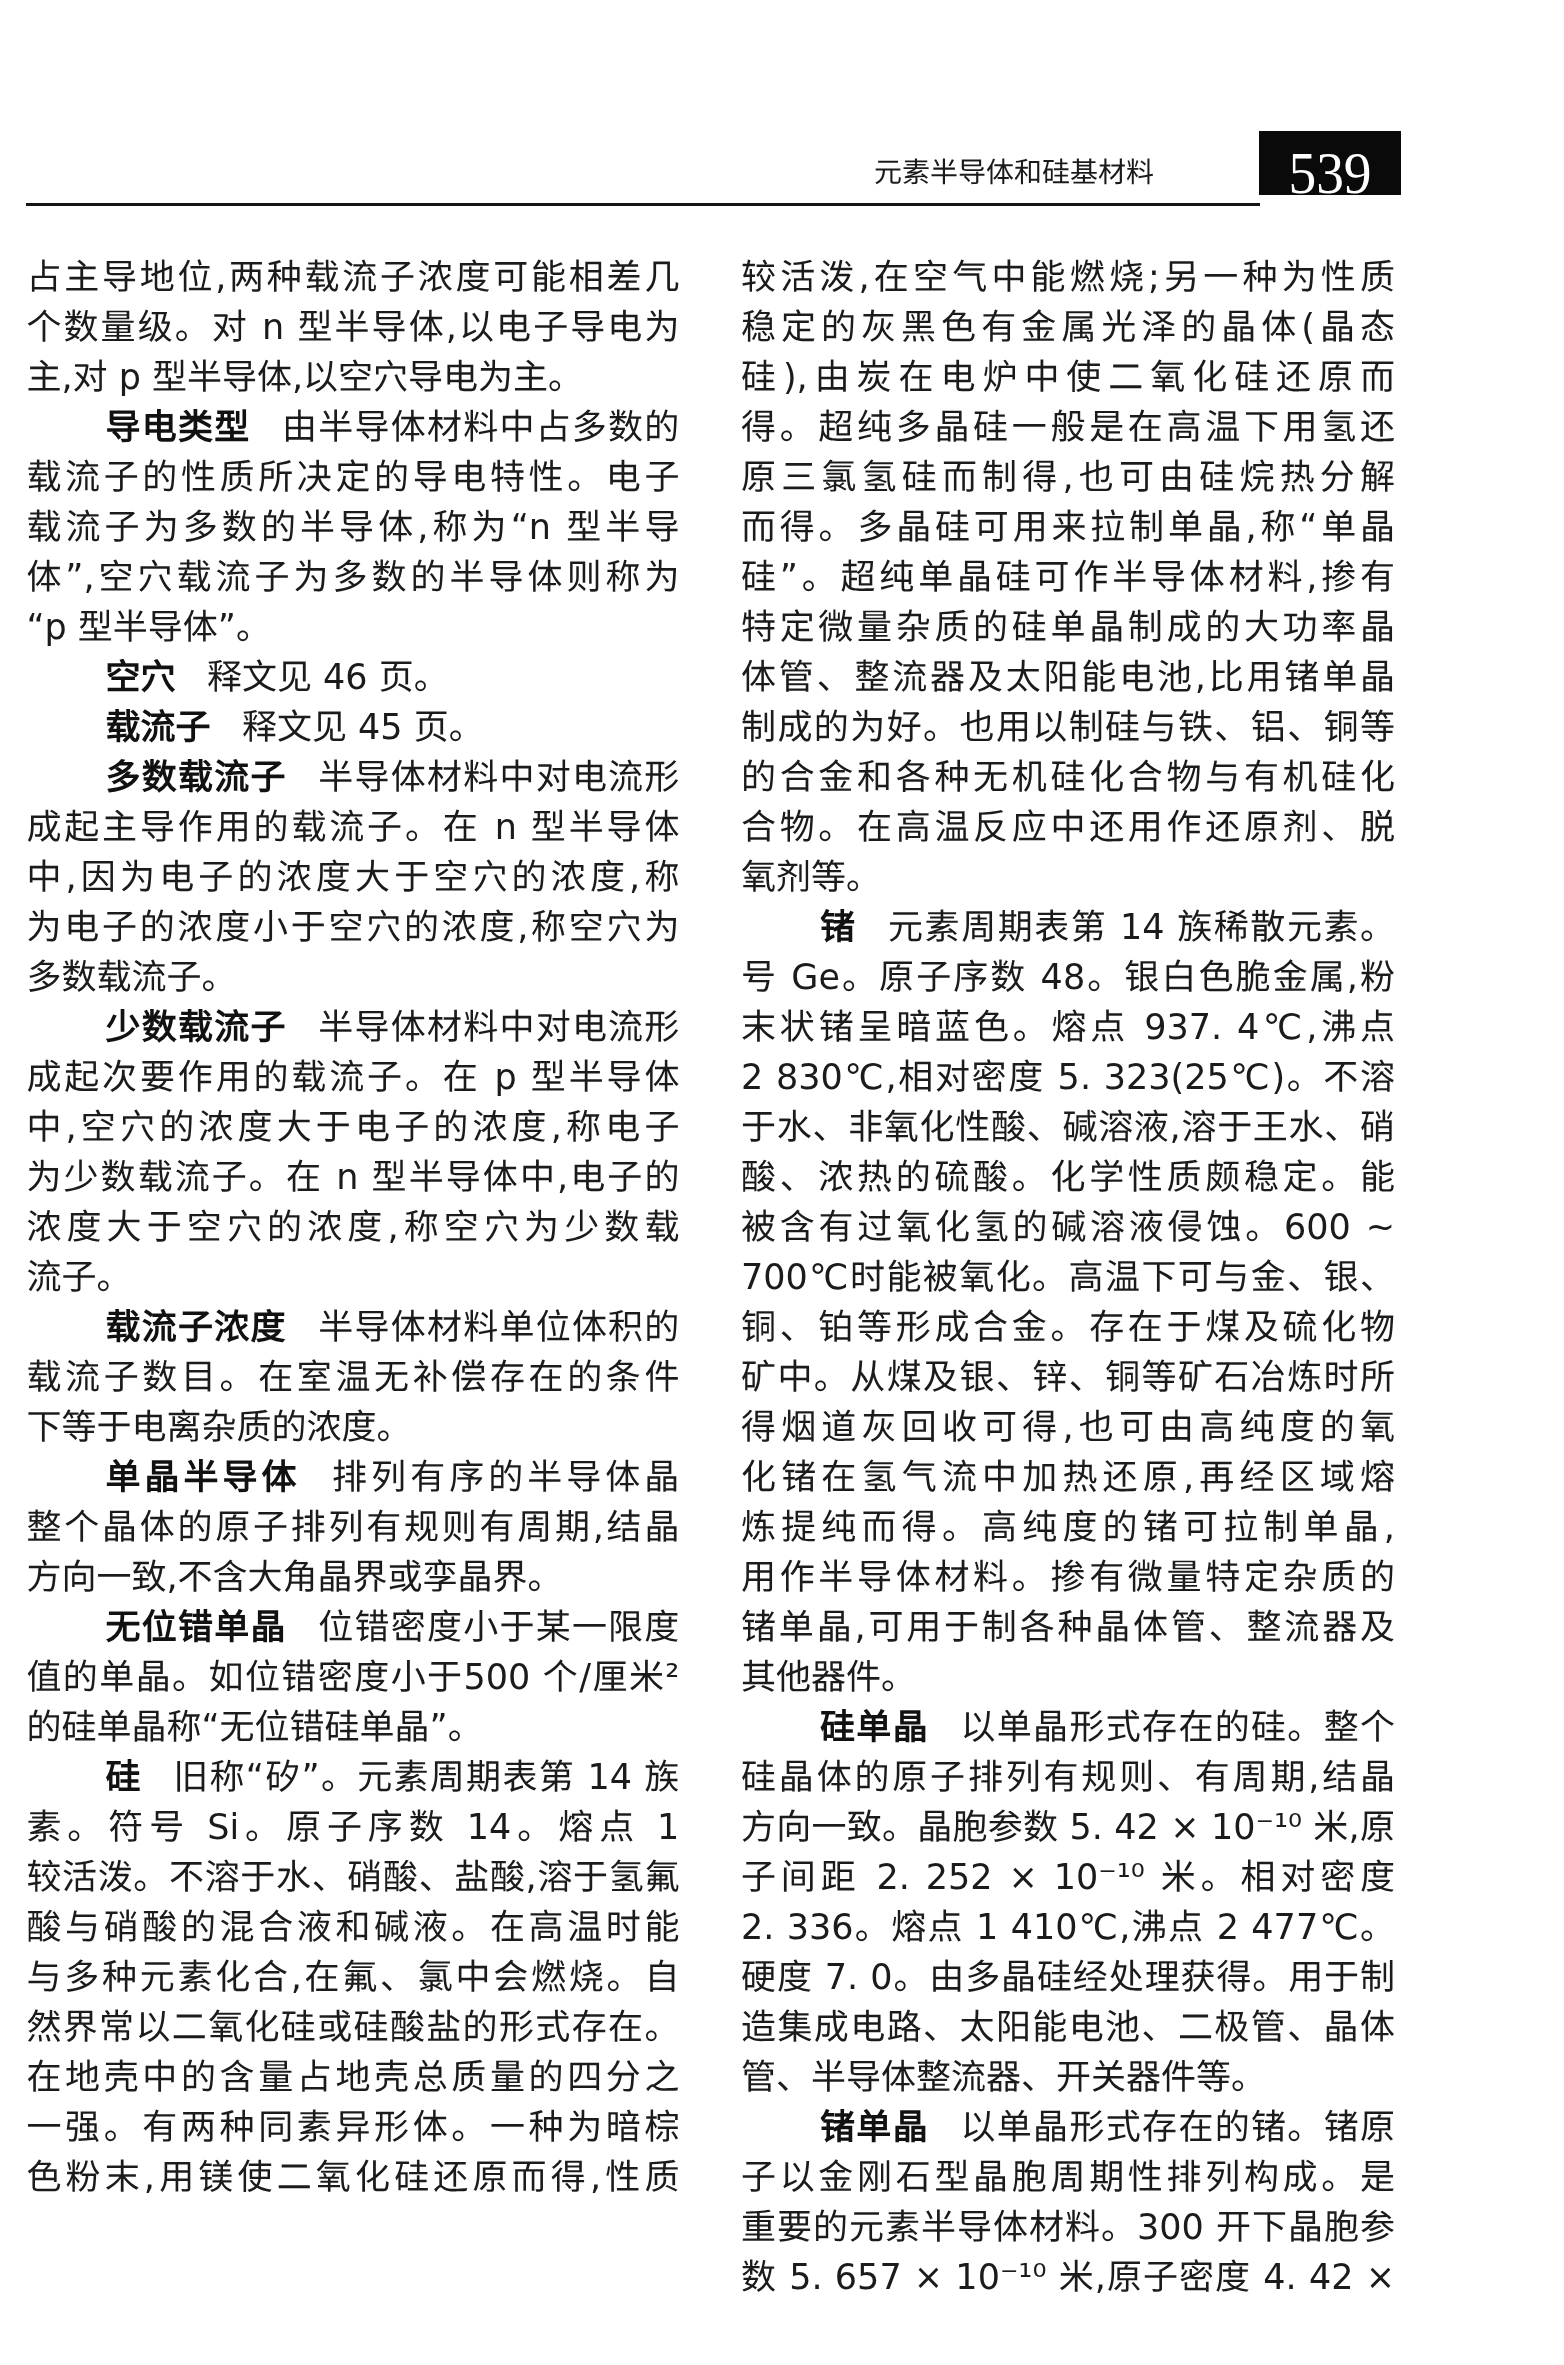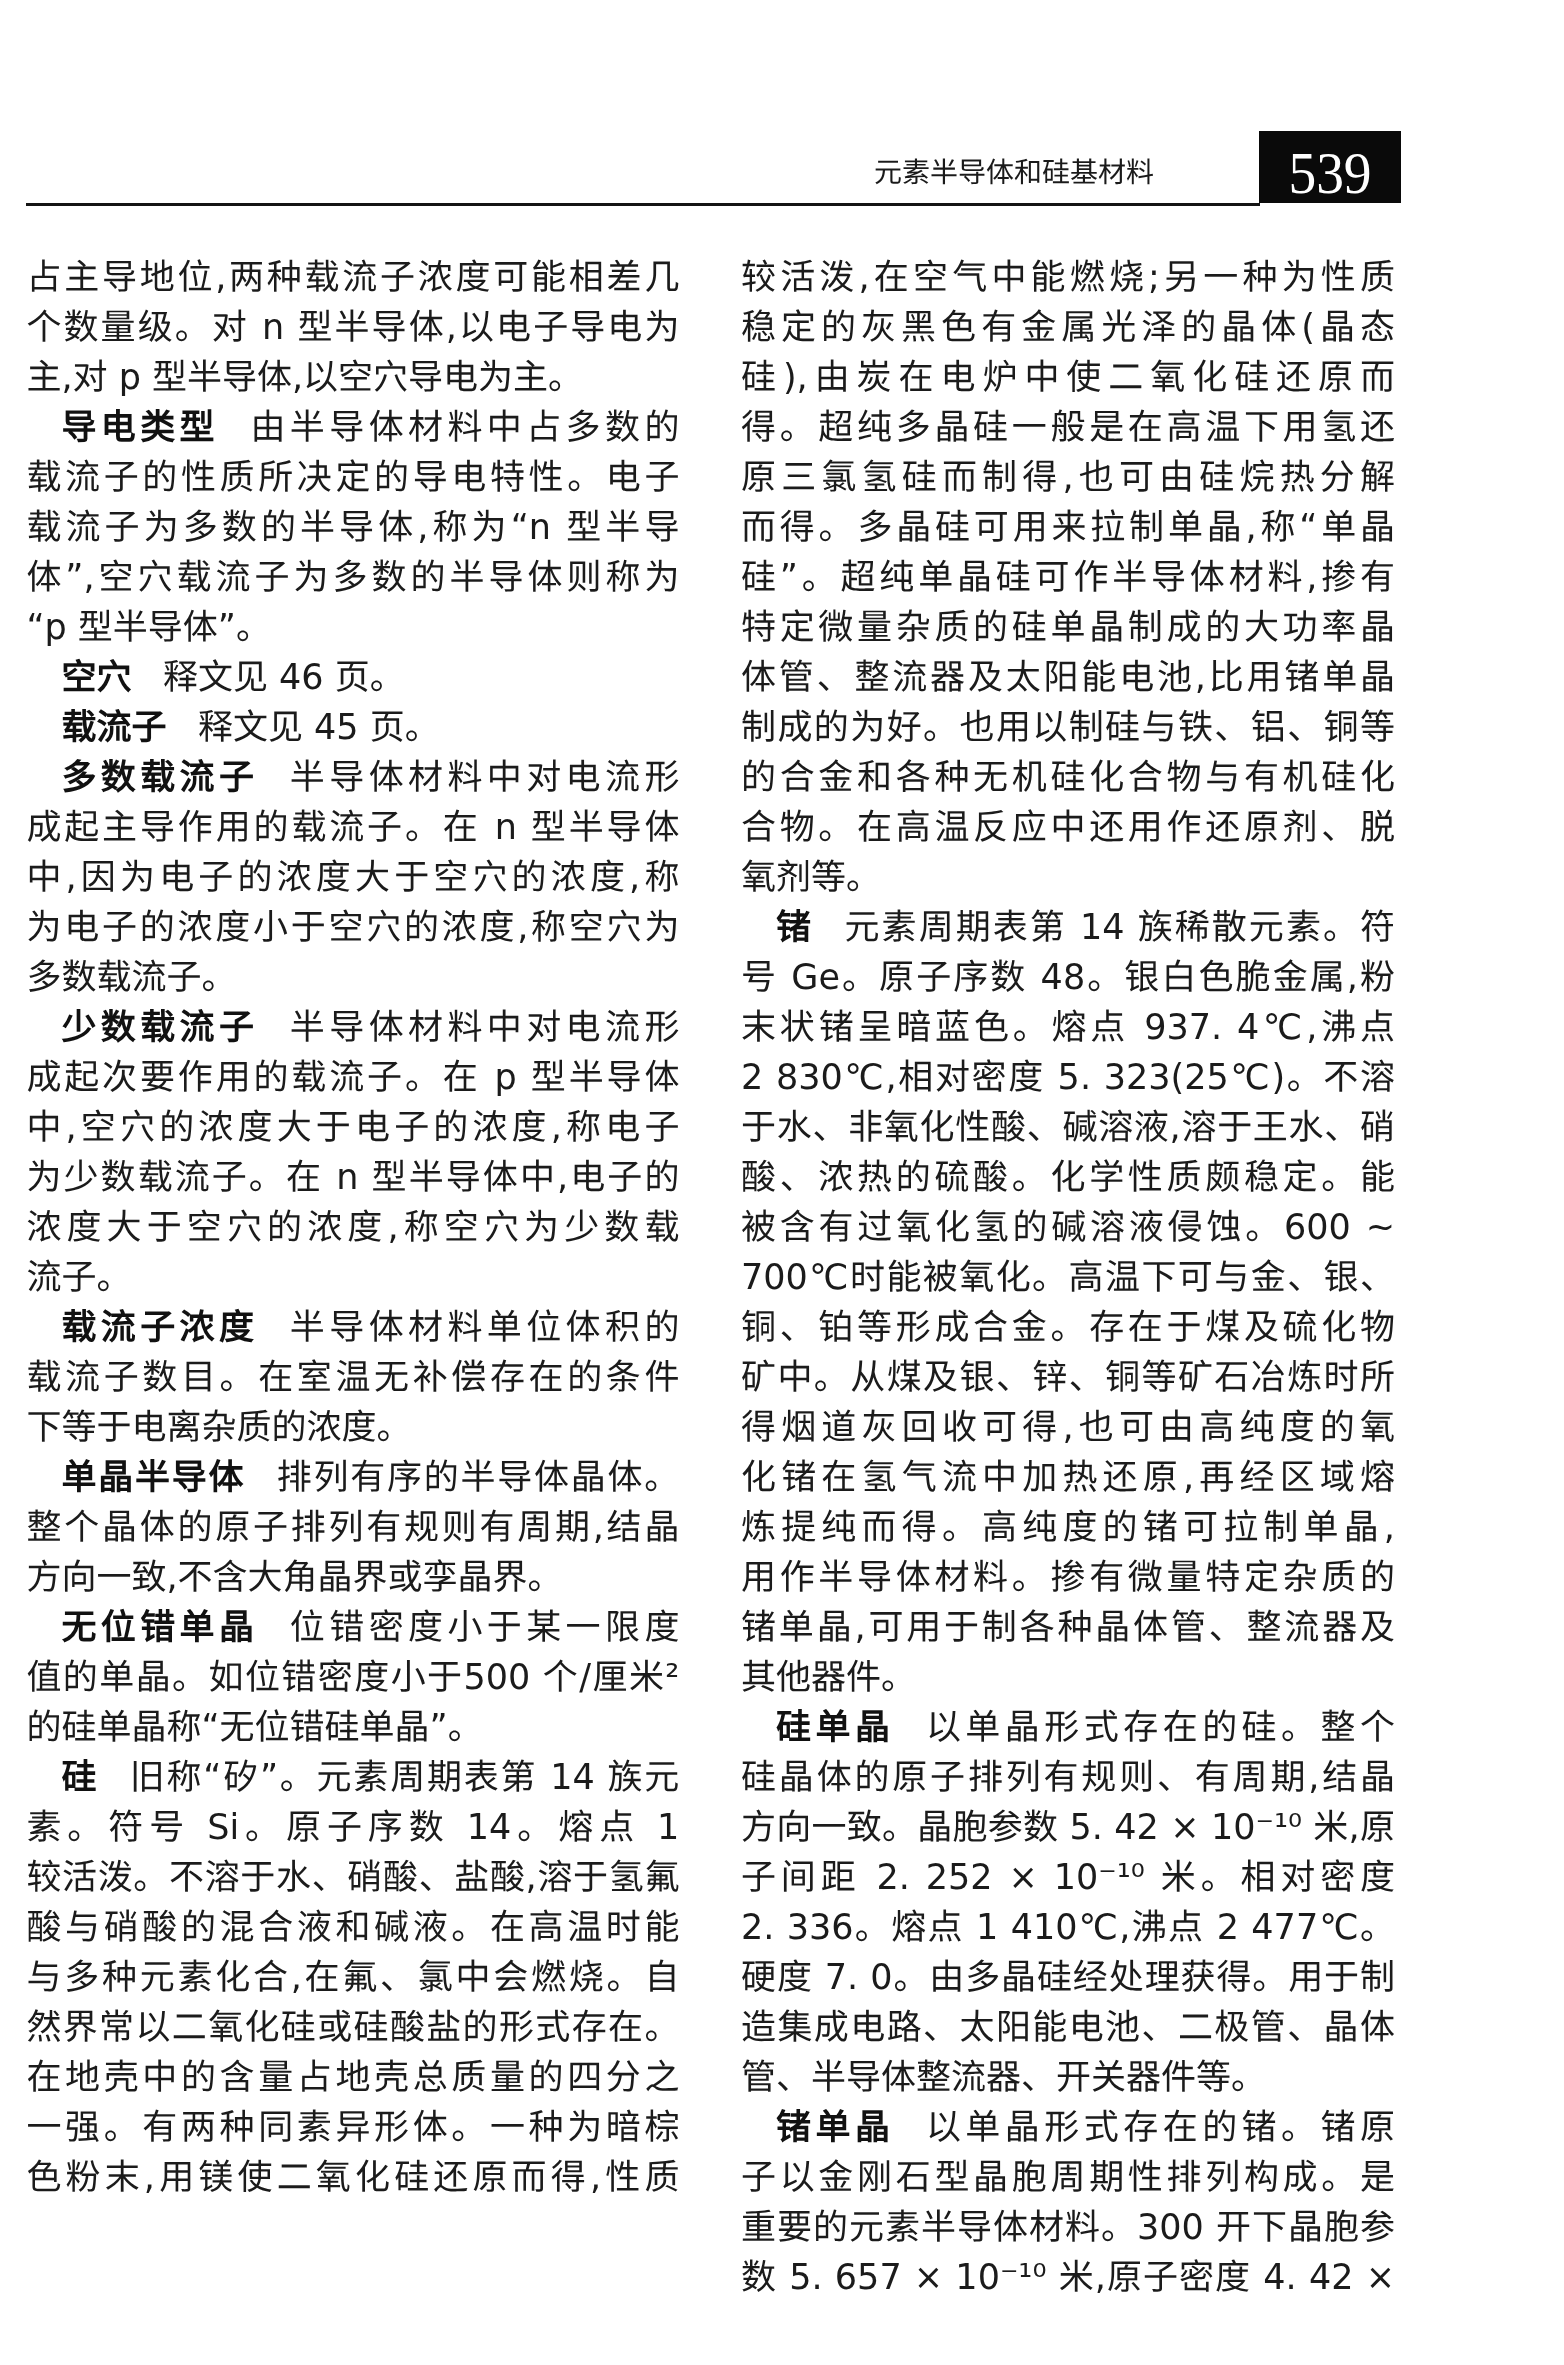--- a/index.html
+++ b/index.html
@@ -5,21 +5,21 @@
   html, body { margin: 0; padding: 0; background: #ffffff; }
   body {
     width: 1565px; height: 2366px; position: relative; overflow: hidden;
     font-family: "DejaVu Sans", sans-serif; color: #1b1b1b;
   }
   .rule {
     position: absolute; left: 26.4px; top: 203px; width: 1234px; height: 2.5px;
     background: #141414;
   }
   .pgbox {
-    position: absolute; left: 1259px; top: 131px; width: 142px; height: 72px;
+    position: absolute; left: 1259px; top: 131px; width: 142px; height: 64px;
     background: #0a0a0a; overflow: hidden;
   }
   .pgnum {
     position: absolute; left: 0; right: 0; top: 5.7px;
     text-align: center; color: #ffffff;
     font-family: "Liberation Serif", serif; font-size: 59px; line-height: 72px;
     transform: scaleX(0.94);
   }
   .title {
     position: absolute; left: 874px; top: 148px;
@@ -29,21 +29,21 @@
   .col { position: absolute; top: 252px; }
   .col.left  { left: 26.4px;  width: 653px; }
   .col.right { left: 741px; width: 654px; }
   .ln {
     height: 50px; line-height: 50px; font-size: 35px;
     text-align: justify; text-align-last: justify; text-justify: auto;
     overflow: hidden;
   }
   .ln.end { text-align-last: left; }
   .ln.ind { padding-left: 35px; }
-  .term { font-weight: 700; margin-right: 0.9em; color: #111; }
+  .term { font-weight: 700; margin-right: 0.9em; color: #111; margin-left: 44px; }
 </style>
 </head>
 <body>
 
 <div class="title">元素半导体和硅基材料</div>
 <div class="pgbox">
   <div class="pgnum">539</div>
 </div>
 <div class="rule"></div>
 

